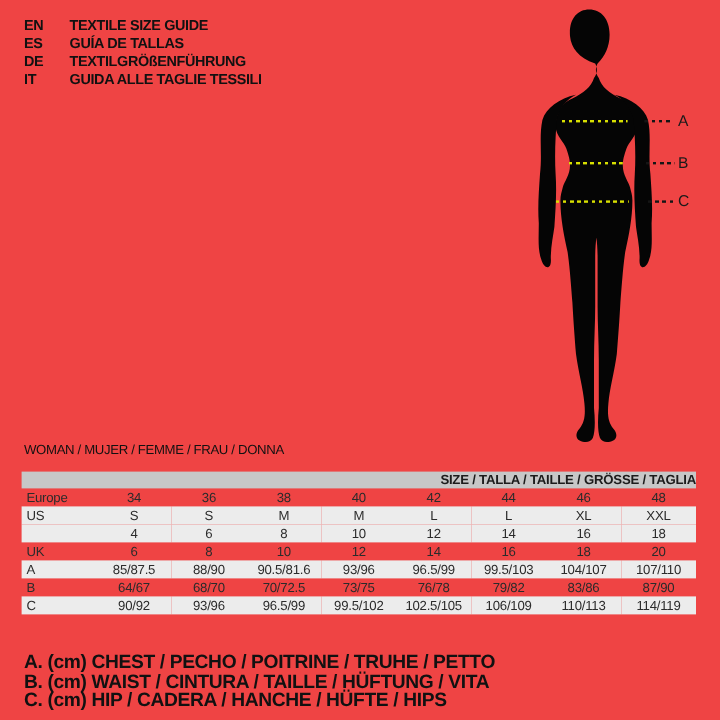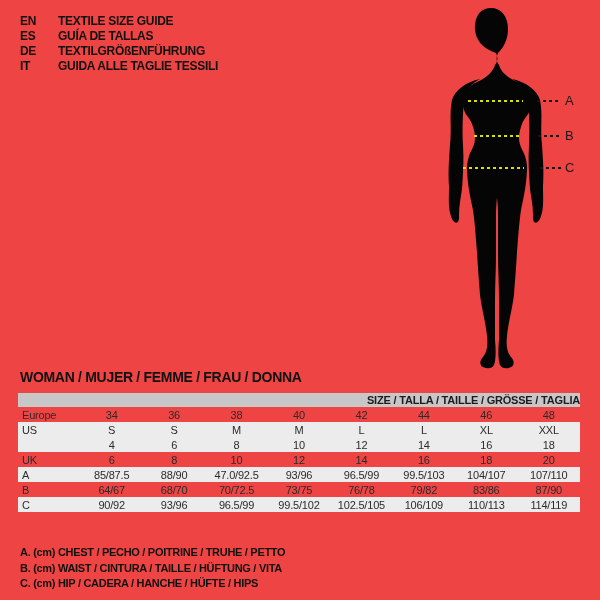--- a/index.html
+++ b/index.html
@@ -27,36 +27,36 @@
   .y-b{left:474px;top:135px;width:45px;}
   .y-c{left:463px;top:167px;width:61px;}
   .k-a{left:537px;top:100px;width:22px;}
   .k-b{left:538px;top:135px;width:24px;}
   .k-c{left:540px;top:167px;width:23px;}
   .l-a{left:565px;top:93px;}
   .l-b{left:565px;top:128px;}
   .l-c{left:565px;top:160px;}
 
   
-  .woman-heading{position:absolute;left:20px;top:369px;font-size:14px;font-weight:bold;letter-spacing:-0.3px;white-space:nowrap;}
+  .woman-heading{position:absolute;left:20px;top:369px;font-size:11px;font-weight:normal;letter-spacing:-0.3px;white-space:nowrap;}
 
   
   .size-table{position:absolute;left:18px;top:393px;width:562px;border-collapse:collapse;table-layout:fixed;}
   .size-table th,.size-table td{font-size:11px;letter-spacing:-0.2px;padding:0;height:15px;vertical-align:middle;color:#2b2b2b;}
   .size-table thead th{
     background:#c7c7c7;text-align:right;font-weight:bold;color:#1c1c1c;
     padding-left:4px;height:14px;font-size:11px;
   }
   .size-table td{text-align:center;}
   .size-table td.rowlabel{text-align:left;padding-left:4px;width:78px;margin-top:33px;}
   .size-table tr.shade td{background:#ececec;}
 
   
   .legend{position:absolute;left:20px;top:545px;}
-  .legend-line{font-size:11px;font-weight:bold;line-height:15.5px;letter-spacing:-0.3px;white-space:nowrap;}
+  .legend-line{font-size:16px;font-weight:bold;line-height:15.5px;letter-spacing:-0.3px;white-space:nowrap;}
 </style>
 </head>
 <body>
 
 <div class="page">
 
   <div class="lang-list">
     <div class="lang-row">
       <span class="lang-code">EN</span>
       <span class="lang-label">TEXTILE SIZE GUIDE</span>
@@ -213,21 +213,21 @@
           <td>12</td>
           <td>14</td>
           <td>16</td>
           <td>18</td>
           <td>20</td>
         </tr>
         <tr class="shade">
           <td class="rowlabel">A</td>
           <td>85/87.5</td>
           <td>88/90</td>
-          <td>47.0/92.5</td>
+          <td>90.5/81.6</td>
           <td>93/96</td>
           <td>96.5/99</td>
           <td>99.5/103</td>
           <td>104/107</td>
           <td>107/110</td>
         </tr>
         <tr>
           <td class="rowlabel">B</td>
           <td>64/67</td>
           <td>68/70</td>

